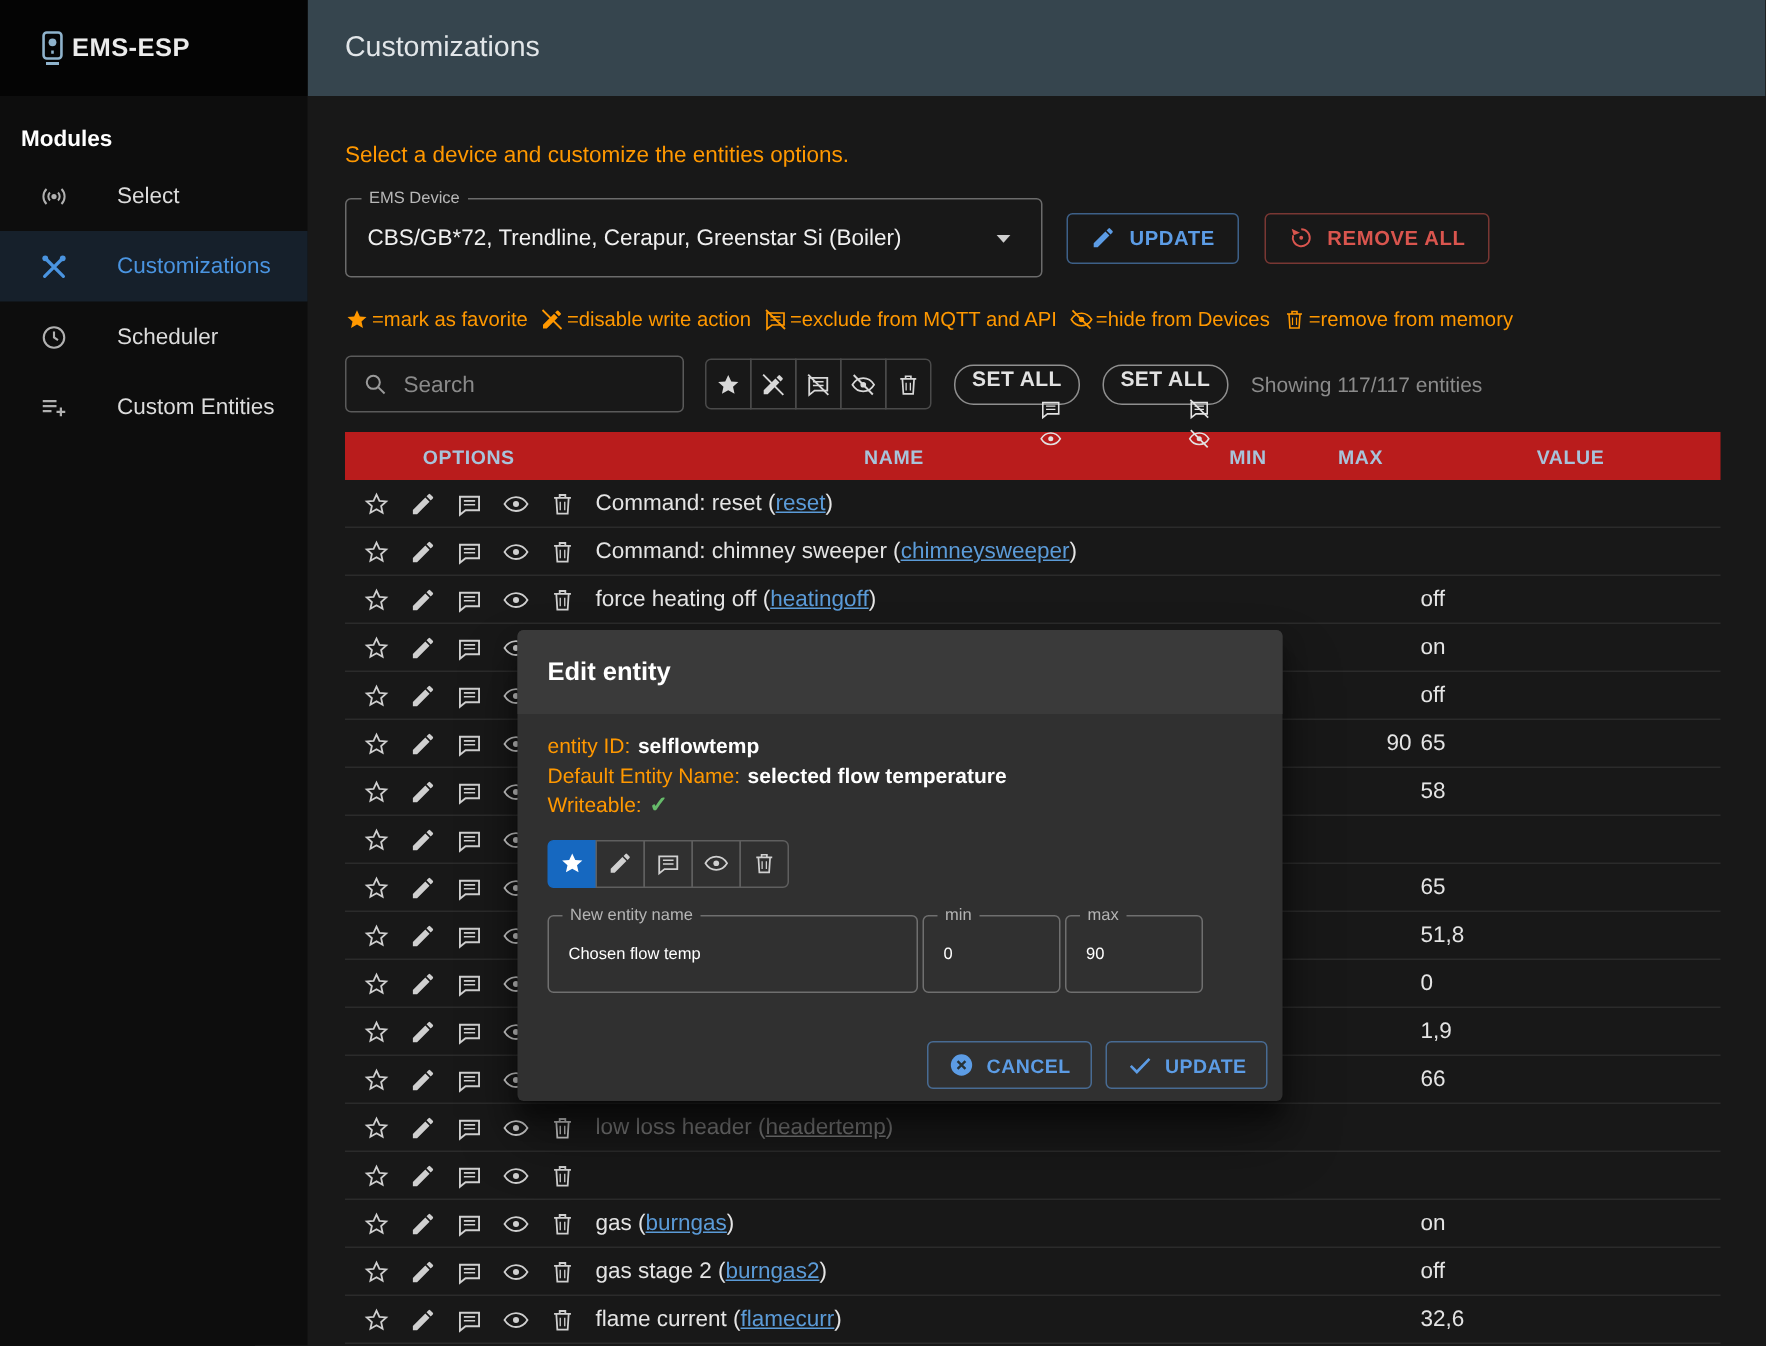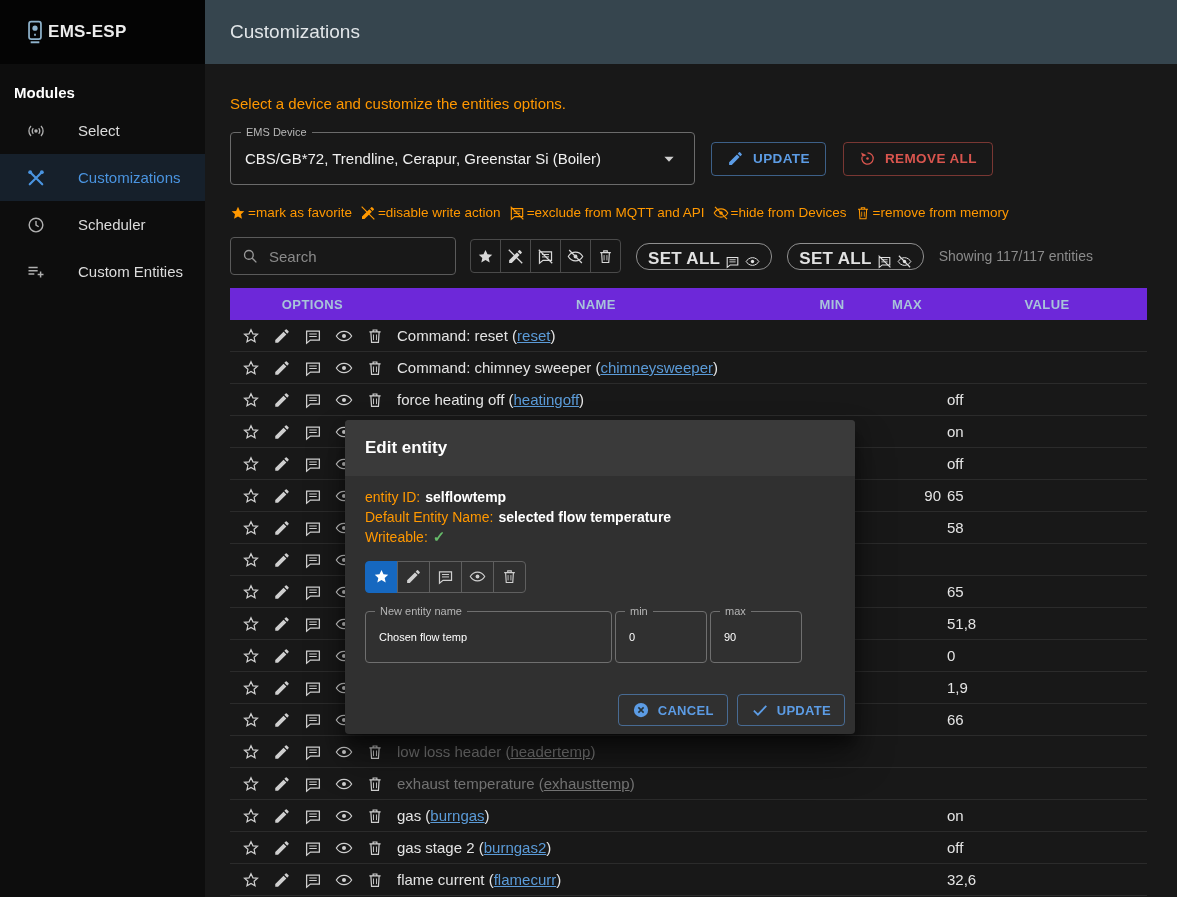--- a/index.html
+++ b/index.html
@@ -60,29 +60,29 @@
   .search-icon { width:18px; height:18px; color:#9a9a9a; }
   .search-input { flex:1; min-width:0; background:transparent; border:0; outline:none; color:#e8e8e8; font-size:15px; }
   .search-input::placeholder { color:#8a8a8a; }
   .filter-group { margin-left:14px; display:flex; }
   .filter-btn { width:31px; height:34px; border:1px solid #4a4a4a; color:#d8d8d8;
                 display:flex; align-items:center; justify-content:center; margin-left:-1px; padding:0; cursor:pointer; }
   .filter-btn:first-child { border-radius:4px 0 0 4px; margin-left:0; }
   .filter-btn:last-child { border-radius:0 4px 4px 0; }
   .f-icon { width:17px; height:17px; }
   .set-all-btn { margin-left:15px; height:27px; display:flex; align-items:flex-end; gap:5px; padding:0 11px;
-                 border:1px solid #8f8f8f; border-radius:13px; color:#e2e2e2; font-size:17px; font-weight:bold;
-                 letter-spacing:.3px; cursor:pointer; }
+                 border:1px solid #8f8f8f; border-radius:13px; color:#e2e2e2; font-size:14px; font-weight:bold;
+                 letter-spacing:.3px; cursor:pointer;flex-direction:column; }
   .set-all-icon { width:15px; height:15px; color:#e2e2e2; }
   .showing { margin-left:15px; color:#8b8b8b; font-size:14px; white-space:nowrap; }
 
   
   .table { margin-top:13px; }
   .t-header, .t-row { display:grid; grid-template-columns:165px 1fr 70px 80px 200px; align-items:center; }
-  .t-header { background:#6d28d9; height:32px; color:#a8c3da; font-size:13px; font-weight:bold; letter-spacing:.4px; }
+  .t-header { background:#b91c1c; height:32px; color:#a8c3da; font-size:13px; font-weight:bold; letter-spacing:.4px; }
   .t-header span { text-align:center; }
   .t-row { height:32px; border-bottom:1px solid #2b2b2b; }
   .cell-options { display:flex; align-items:center; gap:13px; padding-left:12px; }
   .row-icon { width:18px; height:18px; color:#cfcfcf; cursor:pointer; }
   .cell-name { font-size:15px; color:#e4e4e4; padding-left:2px; white-space:nowrap; overflow:hidden; }
   .cell-name a { color:#5b9bd8; }
   .t-row.dimmed .cell-name, .t-row.dimmed .cell-name a { color:#757575; }
   .cell-min, .cell-max { text-align:right; font-size:15px; color:#e4e4e4; padding-right:6px; }
   .cell-value { text-align:left; font-size:15px; color:#e4e4e4; padding-right:2px; }
 
@@ -884,21 +884,20 @@
                   <circle cx="12" cy="12" r="2.7" fill="currentColor"></circle>
                 </svg>
               </span>
               <span class="ic row-icon">
                 <svg viewBox="0 0 24 24">
                   <path stroke="currentColor" stroke-width="1.6" fill="none" d="M4.5 6.5h15M9.5 6.5V4h5v2.5M6.5 6.5l.9 14h9.2l.9-14"></path>
                   <path stroke="currentColor" stroke-width="1.2" fill="none" d="M10 10v7.5M14 10v7.5"></path>
                 </svg>
               </span>
             </span>
-       <span class="cell-name">exhaust temperature (<a href="#">exhausttemp</a>)</span>
        <span class="cell-min"></span>
        <span class="cell-max"></span>
        <span class="cell-value"></span>
      </div>
           <div class="t-row">
        <span class="cell-options">
               <span class="ic row-icon">
                 <svg viewBox="0 0 24 24">
                   <path fill="none" stroke="currentColor" stroke-width="1.6" d="M12 3.6l2.6 5.55 6.05.56-4.55 4.05 1.3 5.95L12 16.6l-5.4 3.11 1.3-5.95-4.55-4.05 6.05-.56z"></path>
                 </svg>

